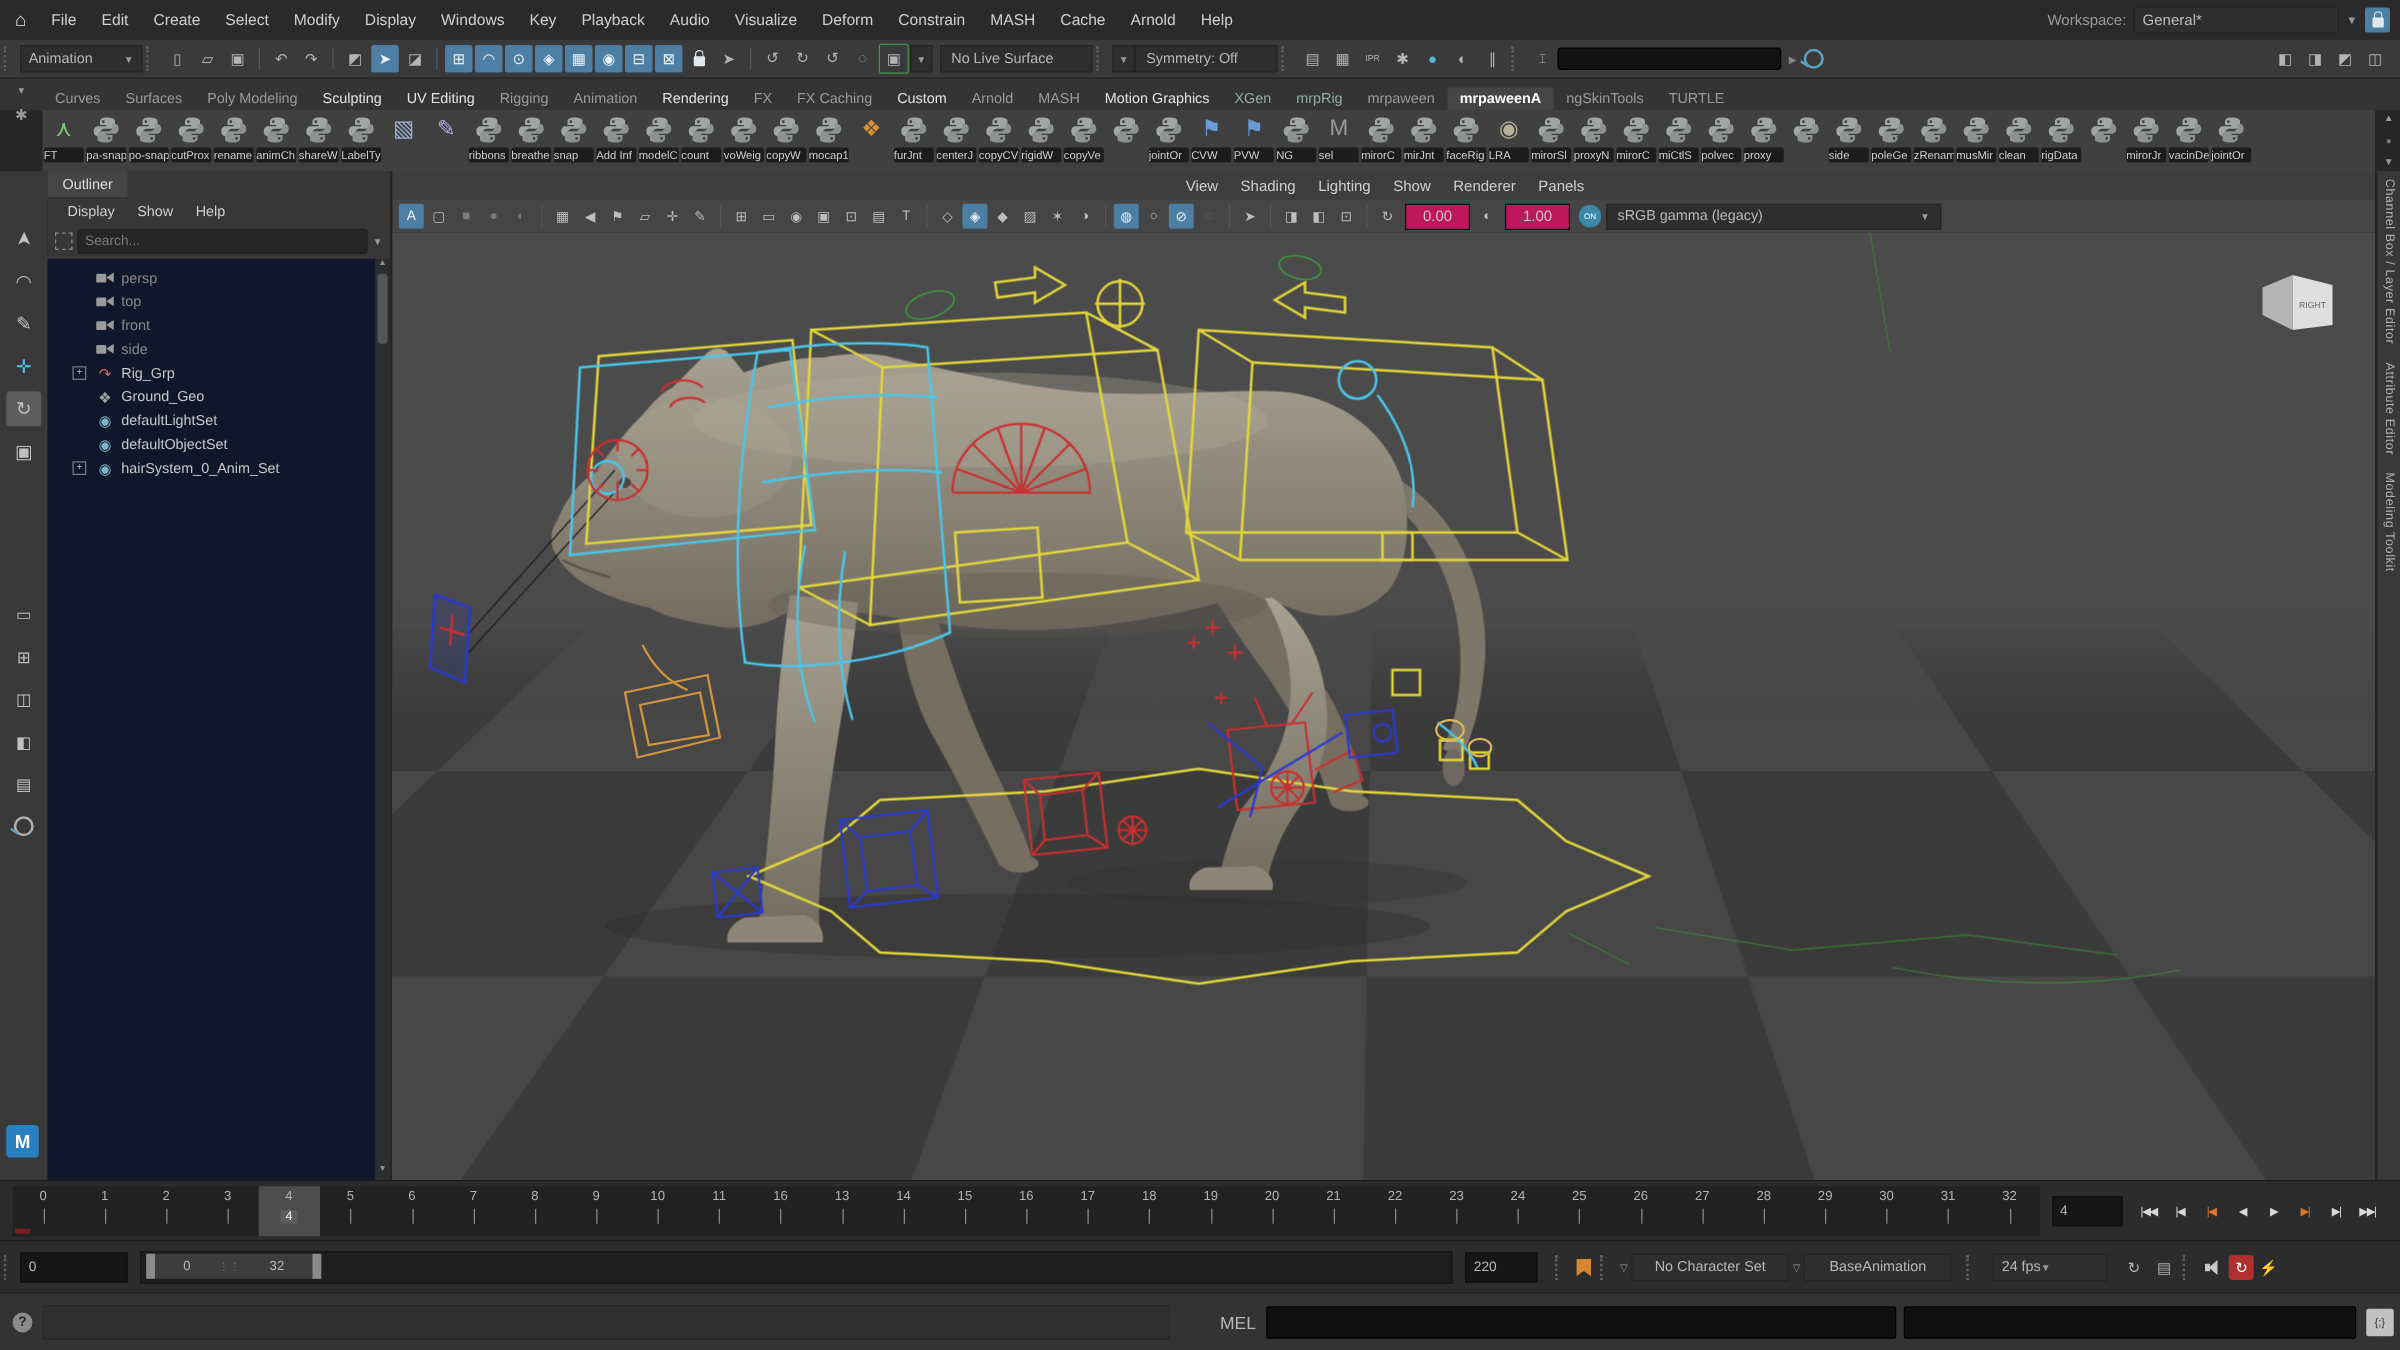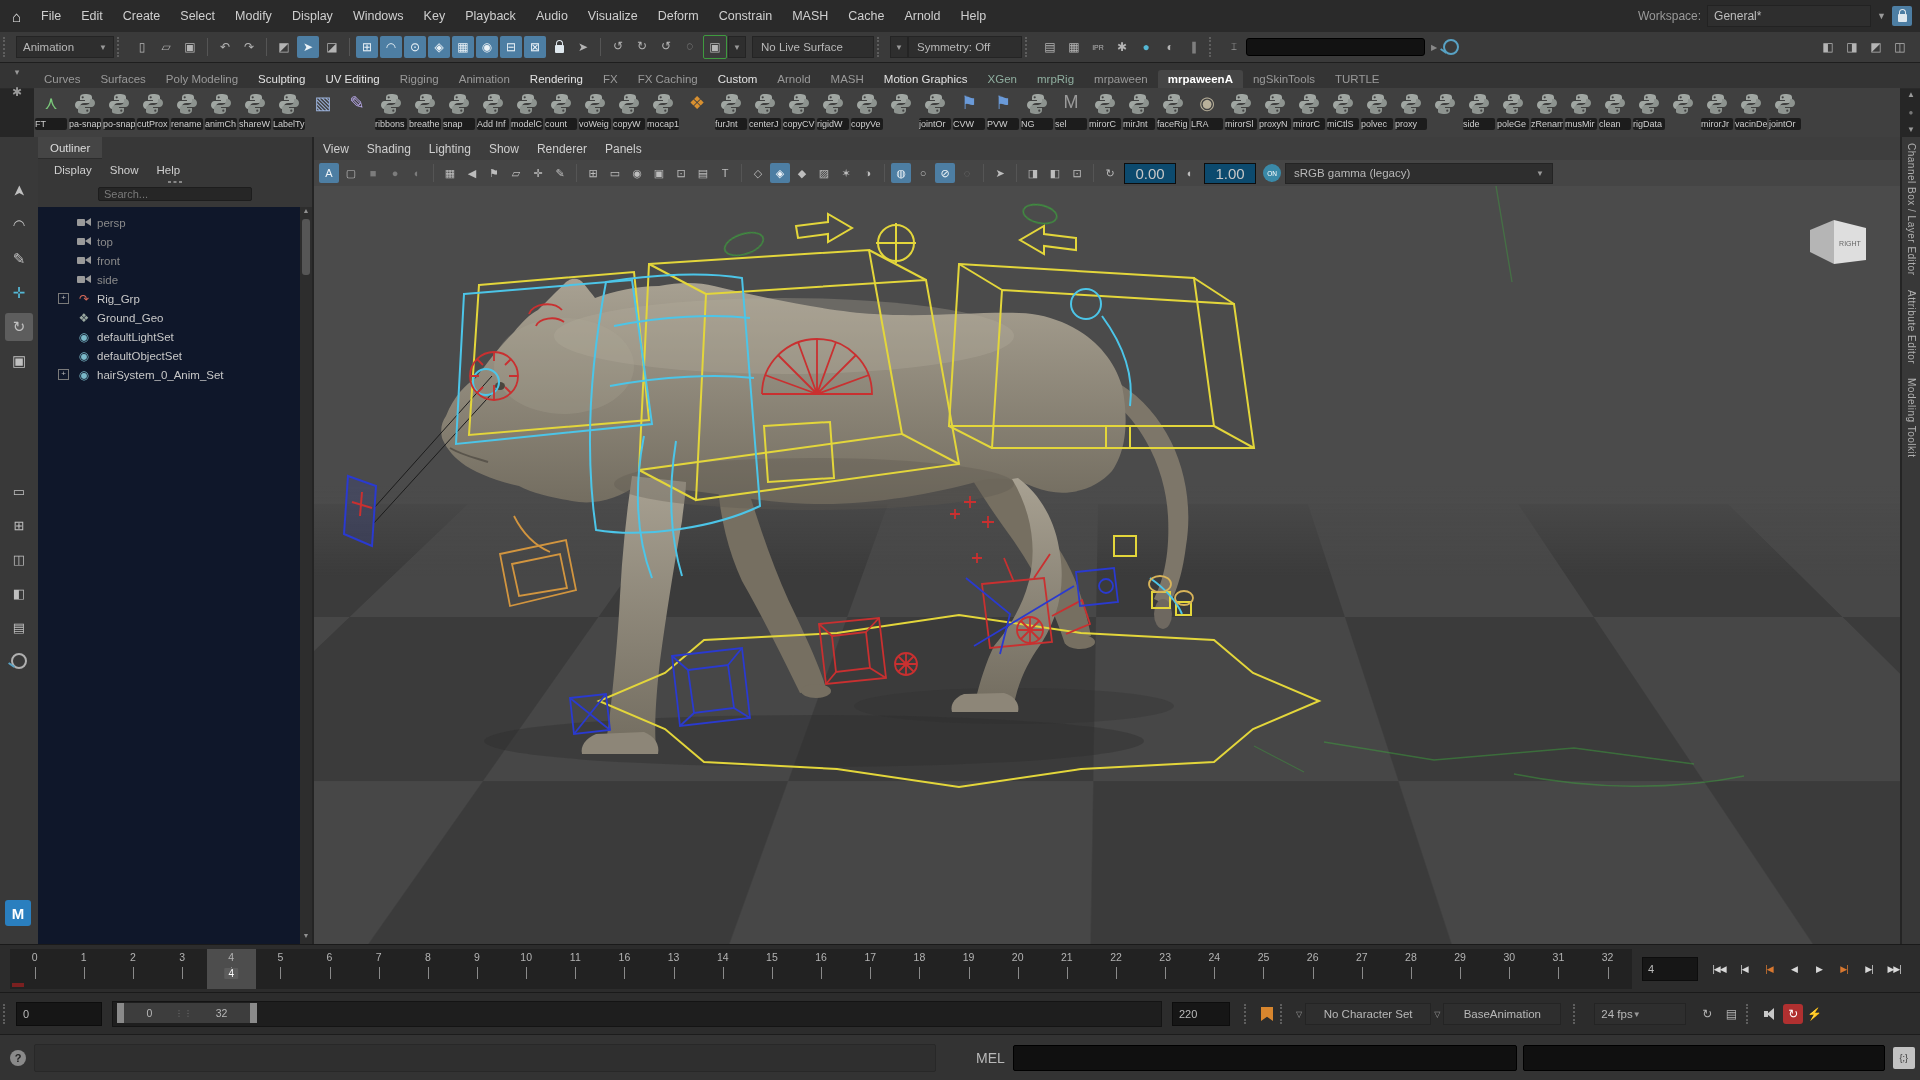--- a/index.html
+++ b/index.html
@@ -47,45 +47,45 @@
   .tool{width:28px;height:28px;border-radius:3px;display:flex;align-items:center;justify-content:center;color:#c0c0c0;font-size:15px;}
   .tool.sel{background:#5d5d5d;}
   .tool.teal{color:#54b7d4;}
   #toolbox .gap{height:90px;}
   #maya-badge{position:absolute;left:5px;top:900px;width:26px;height:26px;background:#2a7fbf;border-radius:3px;color:#fff;font-weight:bold;font-size:15px;display:flex;align-items:center;justify-content:center;}
   
   #outliner{position:absolute;left:38px;top:137px;width:274px;height:807px;background:#373737;border-right:2px solid #242424;}
   #outliner .ptab{height:21px;background:#454545;display:inline-flex;align-items:center;padding:0 12px;color:#ddd;font-size:11.5px;border-bottom:1px solid #2c2c2c;}
   #outliner-menus{height:22px;display:flex;align-items:center;gap:2px;padding-left:8px;}
   #outliner-menus .menu-item{font-size:11.5px;padding:0 8px;}
-  #outliner-search-row{height:24px;display:flex;align-items:center;gap:4px;padding:0 6px;flex-direction:column;}
+  #outliner-search-row{height:24px;display:flex;align-items:center;gap:4px;padding:0 6px;}
   .dashbox{width:12px;height:12px;border:1px dashed #888;}
   #outliner-search{flex:1;height:18px;background:#262626;border:1px solid #1d1d1d;border-radius:2px;color:#8a8a8a;font-size:11px;padding:0 5px;}
   #otree{position:absolute;left:0;top:70px;right:12px;bottom:0;background:#0f172a;padding-top:6px;}
   .orow{height:19px;display:flex;align-items:center;font-size:11.5px;color:#c8c8c8;}
   .orow.dim .olabel{color:#8a8a8a;}
   .oexp{width:9px;height:9px;border:1px solid #7a7a7a;font-size:8px;line-height:7px;text-align:center;color:#bbb;margin-left:20px;margin-right:6px;}
   .oexp-sp{width:17px;margin-left:20px;}
   .oicon{width:18px;display:flex;justify-content:center;margin-right:4px;font-size:12px;}
   .ic-cam{width:14px;height:9px;position:relative;display:inline-block;}
   .ic-cam i{position:absolute;}
   .ic-cam .b{left:0;top:1px;width:8px;height:7px;background:#9a9a9a;border-radius:1px;}
   .ic-cam .l{right:0;top:0;width:0;height:0;border-right:6px solid #9a9a9a;border-top:4px solid transparent;border-bottom:4px solid transparent;}
   #oscroll{position:absolute;right:0;top:70px;width:12px;bottom:0;background:#2d2d2d;display:flex;flex-direction:column;align-items:center;}
   #oscroll .arr{color:#909090;font-size:7px;height:12px;}
   #oscroll .thumb{width:8px;height:56px;background:#565656;border-radius:3px;}
   #oscroll .trackfill{flex:1;}
   
-  #vmenu{position:absolute;left:314px;top:137px;width:1588px;height:23px;background:#3e3e3e;display:flex;align-items:center;border-bottom:1px solid #2e2e2e;}
+  #vmenu{position:absolute;left:314px;top:137px;width:1588px;height:23px;background:#3e3e3e;display:flex;align-items:center;border-bottom:1px solid #2e2e2e;justify-content:center;}
   #vmenu .menu-item{font-size:12px;padding:0 9px;}
   #vtoolbar{position:absolute;left:314px;top:160px;width:1588px;height:26px;background:#454545;display:flex;align-items:center;border-bottom:1px solid #262626;padding-left:4px;}
   .vt{width:20px;height:20px;margin:0 1px;border-radius:2px;display:flex;align-items:center;justify-content:center;color:#bdbdbd;font-size:11px;}
   .vt.blue{background:#4d7ea3;color:#eef4f8;}
   .vt.dim{color:#7c7c7c;}
-  .vfield{width:46px;height:17px;background:#0c4a6e;border:1px solid #0d0d0d;color:#c8c8c8;font-size:15px;text-align:center;margin:0 3px;}
+  .vfield{width:46px;height:17px;background:#be185d;border:1px solid #0d0d0d;color:#c8c8c8;font-size:12px;text-align:center;margin:0 3px;}
   .on-toggle{width:18px;height:18px;border-radius:50%;background:#3a89a8;color:#fff;font-size:6.5px;display:flex;align-items:center;justify-content:center;margin:0 4px;}
   #colorspace{width:250px;height:19px;background:#2e2e2e;border:1px solid #242424;color:#b8b8b8;font-size:11.5px;display:flex;align-items:center;padding:0 8px;justify-content:space-between;}
   #scene{position:absolute;left:314px;top:186px;width:1588px;height:758px;background:#4b4b4b;overflow:hidden;}
   #floor{position:absolute;left:-30%;top:318px;width:160%;height:1700px;transform-origin:50% 0;
     transform:perspective(1200px) rotateX(63deg);
     background:repeating-conic-gradient(#474747 0% 25%, #3b3b3b 0% 50%);background-size:420px 420px;}
   #hfade{position:absolute;left:0;top:300px;width:100%;height:90px;background:linear-gradient(#4b4b4b,rgba(75,75,75,0));}
   #rig{position:absolute;left:0;top:0;}
   
   #rightbar{position:absolute;right:0;top:137px;width:18px;height:807px;background:#383838;border-left:2px solid #242424;display:flex;flex-direction:column;align-items:center;padding-top:6px;gap:14px;}

